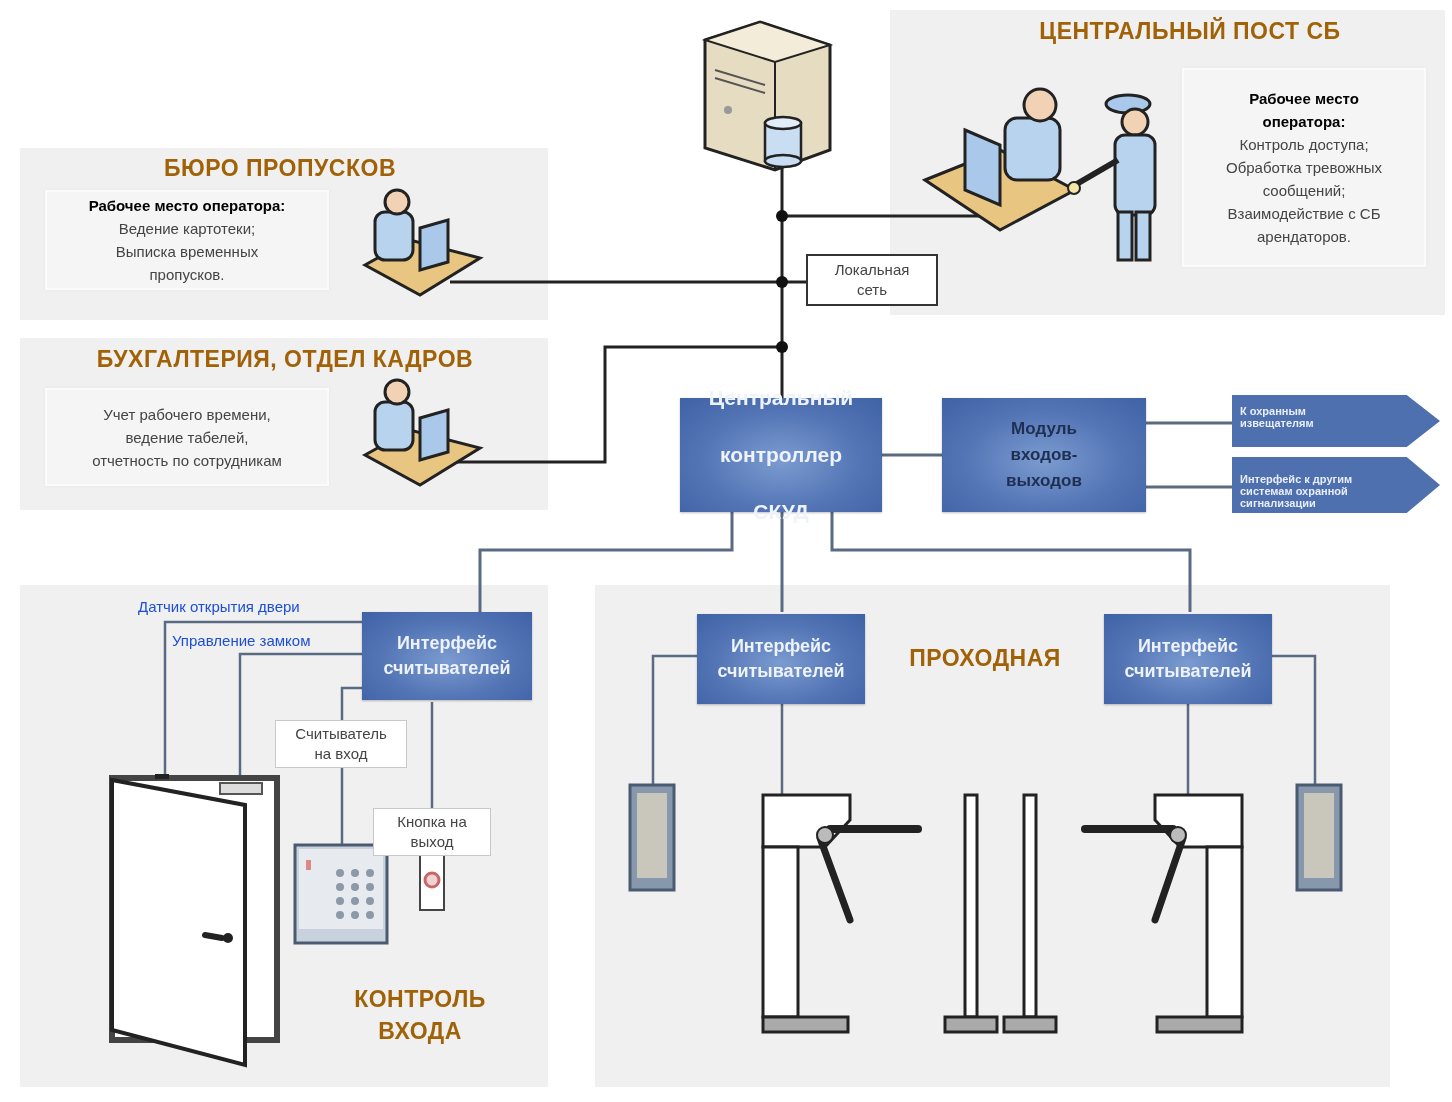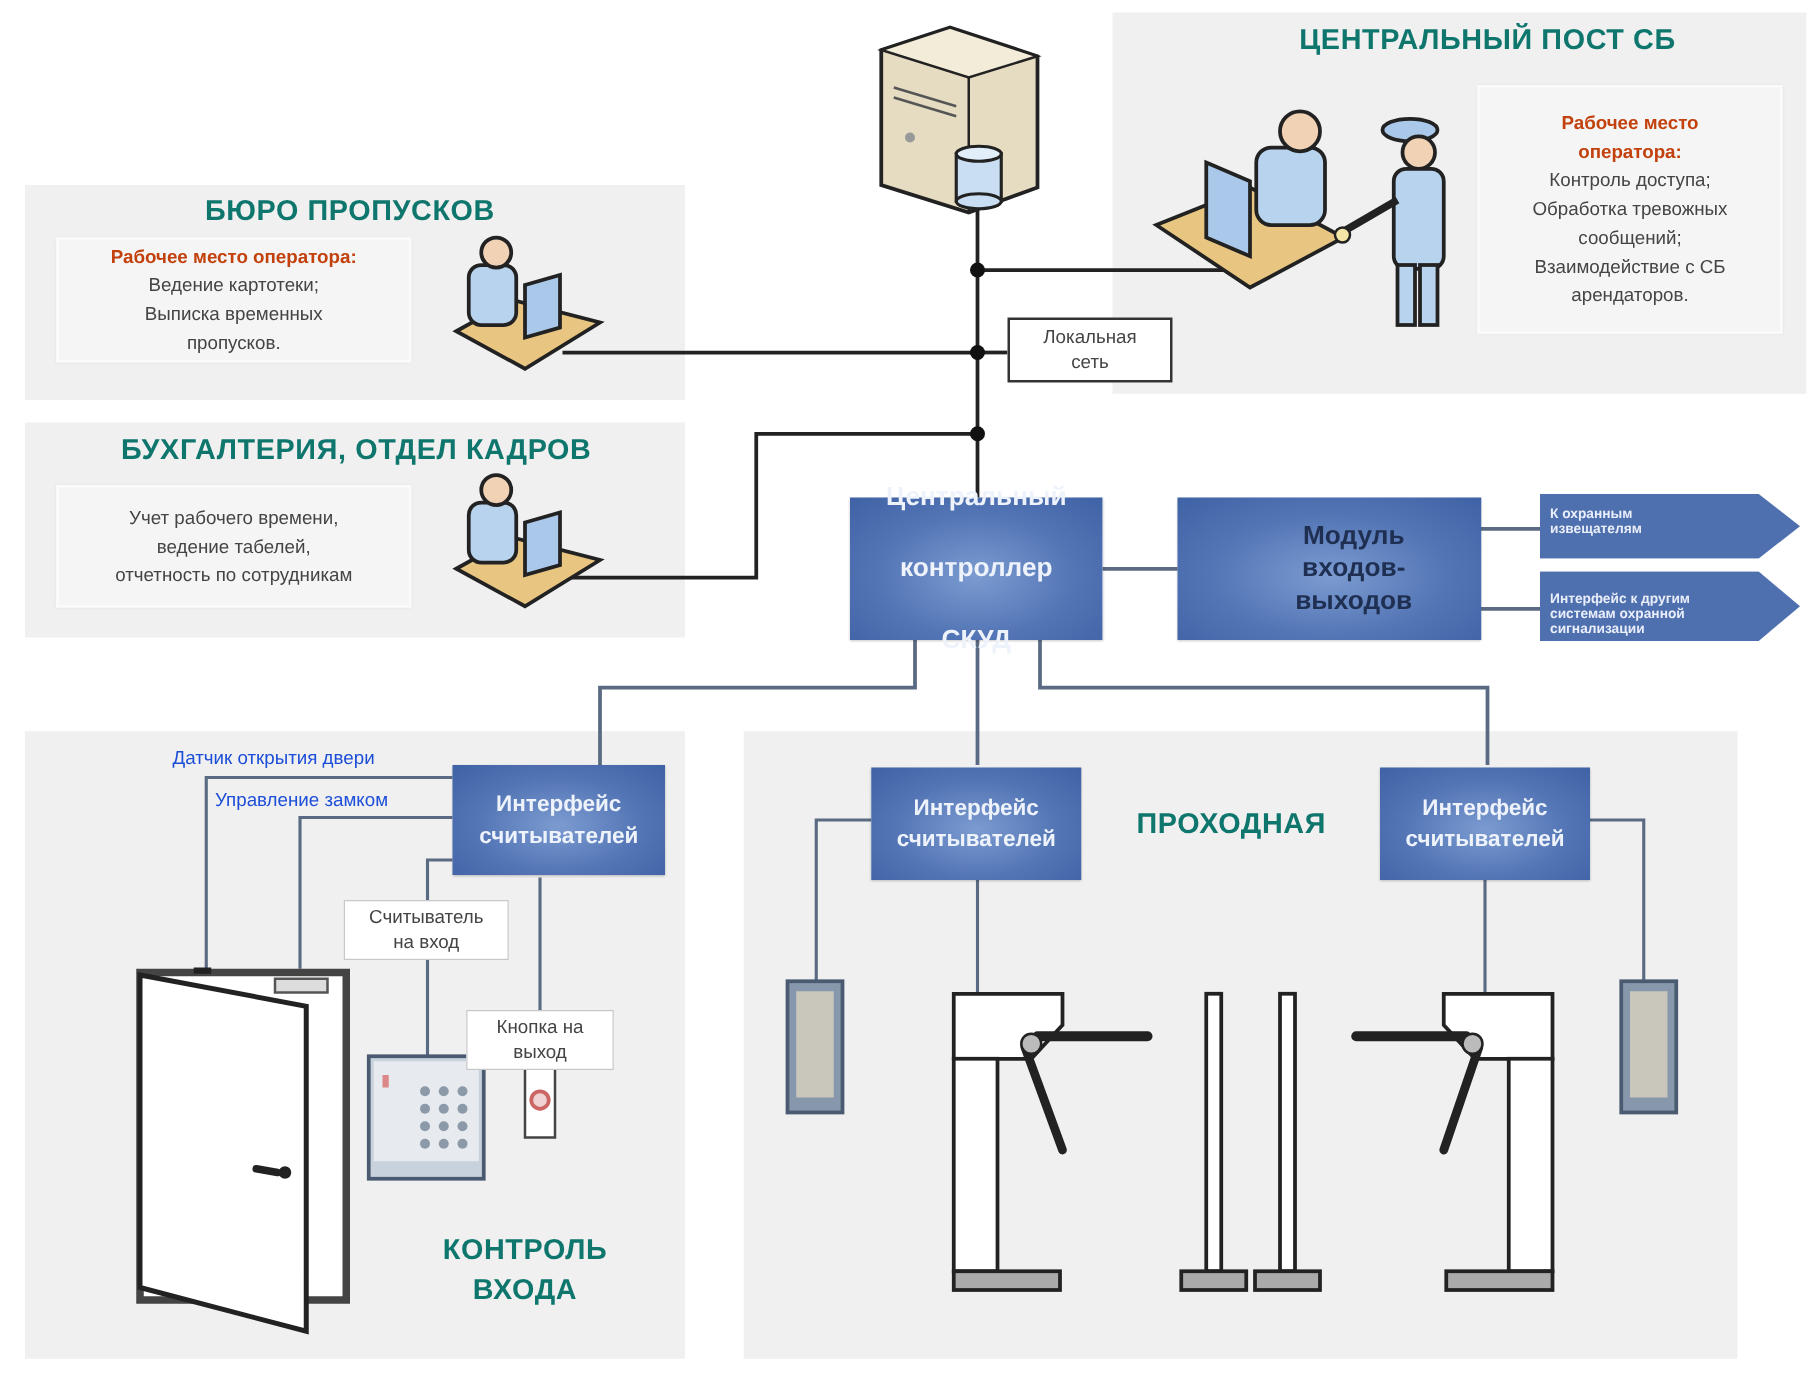--- a/index.html
+++ b/index.html
@@ -1,26 +1,26 @@
 <!DOCTYPE html>
 <html><head>
 <meta charset="utf-8">
 <style>
   html, body { margin:0; padding:0; background:#ffffff; }
   body { width:1452px; height:1102px; position:relative; overflow:hidden;
          font-family:"Liberation Sans", sans-serif; }
   #stage { position:absolute; left:0; top:0; width:1452px; height:1102px; }
   .zone { position:absolute; background:#f0f0f0; }
-  .zone-title { position:absolute; font-weight:bold; color:#0f766e; letter-spacing:0.5px;
+  .zone-title { position:absolute; font-weight:bold; color:#a16207; letter-spacing:0.5px;
                 font-size:23px; text-align:center; white-space:nowrap; }
   .note { position:absolute; background:#f5f5f5; border:2px solid #fbfbfb;
           box-shadow:0 0 3px rgba(0,0,0,0.05); text-align:center; color:#444;
           font-size:15px; line-height:23px; display:flex; flex-direction:column;
           justify-content:center; }
-  .note b { color:#c2410c; }
+  .note b { color:#000000; }
   .label-box { position:absolute; background:#fff; border:2px solid #333; color:#444;
                text-align:center; font-size:15px; line-height:22px; display:flex;
                flex-direction:column; justify-content:center; }
   .label-box.light { border:1.5px solid #c8c8c8; }
   .blue { position:absolute; color:#eef3fb; font-weight:bold; text-align:center;
           display:flex; flex-direction:column; justify-content:center;
           background: radial-gradient(ellipse at 50% 55%, #7b9bd0 0%, #5375b5 55%, #3f62a6 100%);
           box-shadow:0 1px 2px rgba(0,0,0,0.25); }
   .blue.dark-text { color:#1f2f52; }
   .arrow { position:absolute; color:#e9eefa; font-size:11px; font-weight:bold; line-height:12px;
@@ -228,21 +228,21 @@
     <div>выход</div>
   </div>
   <div class="plain-label" style="left:138px;top:598px;">Датчик открытия двери</div>
   <div class="plain-label" style="left:172px;top:632px;">Управление замком</div>
 
   <div class="blue" style="left:680px;top:398px;width:202px;height:114px;font-size:21px;line-height:26px;gap:31px;">
     <div>Центральный</div>
     <div>контроллер</div>
     <div>СКУД</div>
   </div>
-  <div class="blue dark-text" style="left:942px;top:398px;width:204px;height:114px;font-size:21px;line-height:26px;padding-left:39px;">
+  <div class="blue dark-text" style="left:942px;top:398px;width:204px;height:114px;font-size:17px;line-height:26px;">
     <div>Модуль</div>
     <div>входов-</div>
     <div>выходов</div>
   </div>
   <div class="blue" style="left:362px;top:612px;width:170px;height:88px;font-size:18px;line-height:25px;">
     <div>Интерфейс</div>
     <div>считывателей</div>
   </div>
   <div class="blue" style="left:697px;top:614px;width:168px;height:90px;font-size:18px;line-height:25px;">
     <div>Интерфейс</div>

